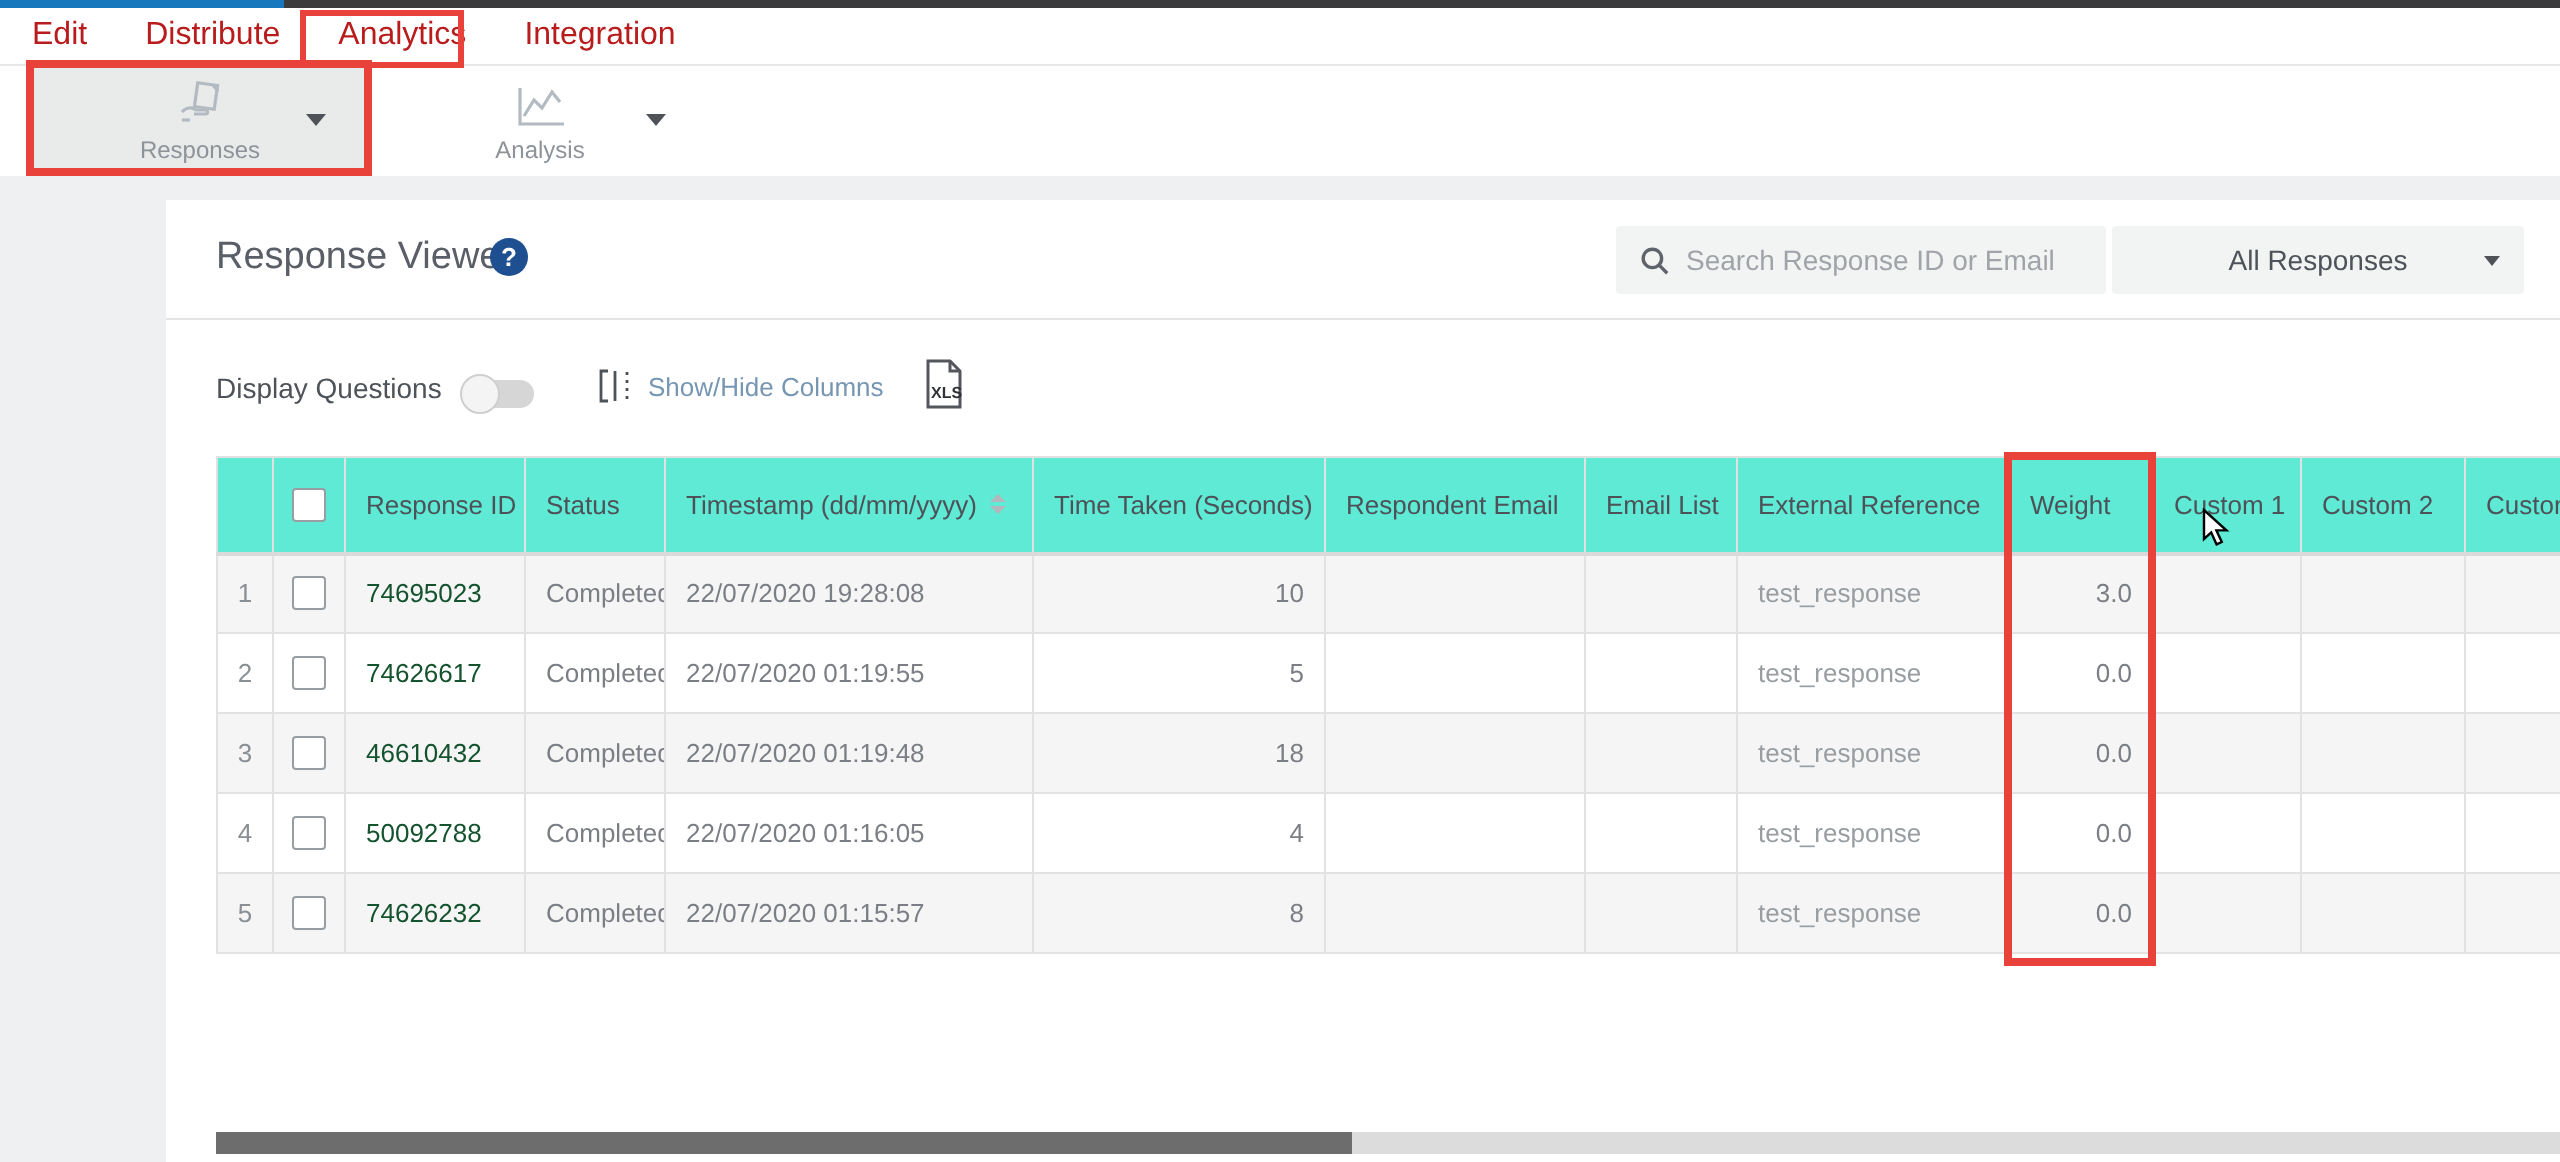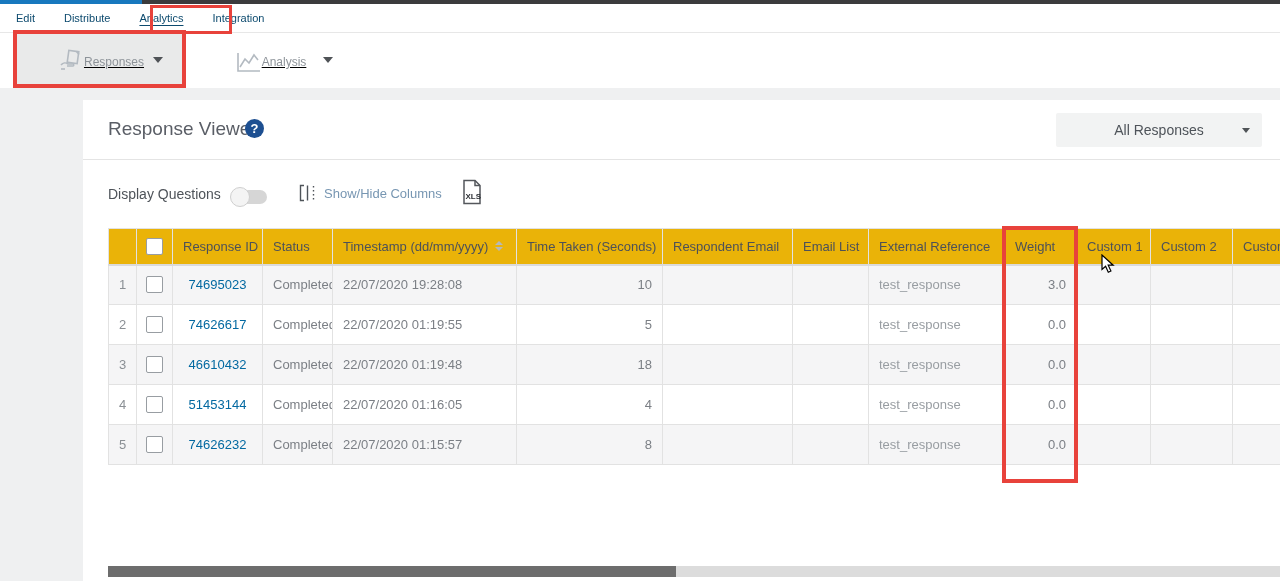--- a/index.html
+++ b/index.html
@@ -8,26 +8,26 @@
   #screen { position:relative; width:1280px; height:581px; background:#fff; overflow:hidden; }
 
   
   .topbar { position:absolute; left:0; top:0; width:1280px; height:4px; background:#3b3b3d; }
   .topbar .progress { position:absolute; left:0; top:0; width:142px; height:4px; background:#1878be; }
   .edge-sliver { position:absolute; right:0; top:12px; width:3px; height:12px; background:#7b4f9e; }
 
   
   .nav { position:absolute; left:0; top:4px; width:1280px; height:29px; background:#fff;
          border-bottom:1px solid #e7e7e7; display:flex; align-items:center; gap:29px; padding-left:16px; }
-  .nav-item { color:#0c4a6e; font-size:11px; cursor:pointer; }
-  .nav-item.active { text-decoration:underline; text-underline-offset:3px;text-align:center; }
+  .nav-item { color:#b91c1c; font-size:16px; cursor:pointer; }
+  .nav-item.active { text-underline-offset:3px;text-align:center; }
 
   
   .toolbar { position:absolute; left:0; top:33px; width:1280px; height:55px; background:#fff; display:flex; padding-left:15px; }
-  .tb-item { position:relative; width:170px; height:55px; display:flex; flex-direction:row; align-items:center; justify-content:center; cursor:pointer;text-decoration:underline; }
+  .tb-item { position:relative; width:170px; height:55px; display:flex; flex-direction:column; align-items:center; justify-content:center; cursor:pointer; }
   .tb-item.selected { background:#e9eaea; }
   .tb-item .tb-label { font-size:12px; color:#8d9399; margin-top:3px; }
   .tb-caret { position:absolute; right:22px; top:24px; width:0; height:0; border-left:5px solid transparent; border-right:5px solid transparent; border-top:6px solid #4f5357; }
   .tb-icon { height:26px; display:flex; align-items:flex-end; }
   .tb-icon svg { stroke:#b3bac1; fill:none; stroke-width:1.6; }
 
   
   .grayband { position:absolute; left:0; top:88px; width:1280px; height:12px; background:#eff0f1; }
   .leftstrip { position:absolute; left:0; top:88px; width:83px; height:493px; background:#eff0f1; }
 
@@ -50,28 +50,28 @@
   .toggle { position:absolute; left:150px; top:30px; width:34px; height:14px; background:#d6d6d6; border-radius:7px; cursor:pointer; }
   .toggle .knob { position:absolute; left:-3px; top:-3px; width:20px; height:20px; border-radius:50%; background:#f4f4f4; border:1px solid #cfcfcf; }
   .shc { position:absolute; left:216px; top:24px; display:flex; align-items:center; gap:8px; cursor:pointer; }
   .shc-label { font-size:13px; color:#7796b2; }
   .xls-btn { position:absolute; left:378px; top:19px; cursor:pointer; }
 
   
   .table-wrap { position:absolute; left:25px; top:128px; width:1172px; overflow:hidden; }
   table { border-collapse:collapse; table-layout:fixed; width:1184px; }
   th, td { border:1px solid #e2e2e2; font-weight:normal; font-size:13px; overflow:hidden; white-space:nowrap; }
-  thead th { height:36px; background:#eab308; color:#4d5158; padding:0 10px; text-align:left; border-bottom:2px solid #dadada; }
+  thead th { height:48px; background:#5eead4; color:#4d5158; padding:0 10px; text-align:left; border-bottom:2px solid #dadada; }
   tbody td { height:40px; color:#7b7f85; padding:0 10px; }
   tbody tr:nth-child(odd) td { background:#f5f5f6; }
   tbody tr:nth-child(even) td { background:#fff; }
   td.rownum { text-align:center; color:#8a8f94; padding:0 4px; }
   td.cbcell, th.cbcell { text-align:center; padding:0; }
   .cb { display:inline-block; width:17px; height:17px; background:#fff; border:1px solid #989da2; border-radius:2px; vertical-align:middle; cursor:pointer; }
-  td.rid { text-align:center; color:#0369a1; cursor:pointer; }
+  td.rid { text-align:left; color:#14532d; cursor:pointer; }
   td.num { text-align:right;margin-top:29px; }
   td.extref { color:#989da2; }
   .th-inner { display:flex; align-items:center; gap:7px; }
   .sort { display:inline-flex; flex-direction:column; gap:2px; cursor:pointer; }
   .sort .up { width:0; height:0; border-left:4px solid transparent; border-right:4px solid transparent; border-bottom:4px solid #b4b8bc; }
   .sort .dn { width:0; height:0; border-left:4px solid transparent; border-right:4px solid transparent; border-top:4px solid #b4b8bc; }
 
   
   .hscroll-track { position:absolute; left:25px; top:466px; width:1172px; height:11px; background:#dcdcdc; }
   .hscroll-thumb { position:absolute; left:0; top:0; width:568px; height:11px; background:#6d6d6d; cursor:grab; }
@@ -133,20 +133,27 @@
 
   <div class="grayband"></div>
   <div class="leftstrip"></div>
 
   <div class="card">
 
     <div class="card-head">
       <span class="page-title">Response Viewer</span>
       <span class="help-icon">?</span>
 
+      <div class="searchbox">
+        <svg width="15" height="15" viewBox="0 0 15 15" style="stroke:#5f636a;fill:none;stroke-width:1.7;">
+          <circle cx="6.2" cy="6.2" r="4.6"></circle>
+          <path d="M9.7 9.7 L13.6 13.6"></path>
+        </svg>
+        <input type="text" placeholder="Search Response ID or Email" style="">
+      </div>
 
       <div class="filter-dd">
         <span class="dd-label">All Responses</span>
         <span class="dd-caret"></span>
       </div>
     </div>
 
     <div class="controls">
       <span class="dq-label">Display Questions</span>
       <span class="toggle">
@@ -263,21 +270,21 @@
             <td></td>
             <td class="extref">test_response</td>
             <td class="num">0.0</td>
             <td></td>
             <td></td>
             <td></td>
           </tr>
           <tr>
             <td class="rownum">4</td>
             <td class="cbcell"><span class="cb"></span></td>
-            <td class="rid">51453144</td>
+            <td class="rid">50092788</td>
             <td>Completed</td>
             <td>22/07/2020 01:16:05</td>
             <td class="num">4</td>
             <td></td>
             <td></td>
             <td class="extref">test_response</td>
             <td class="num">0.0</td>
             <td></td>
             <td></td>
             <td></td>

